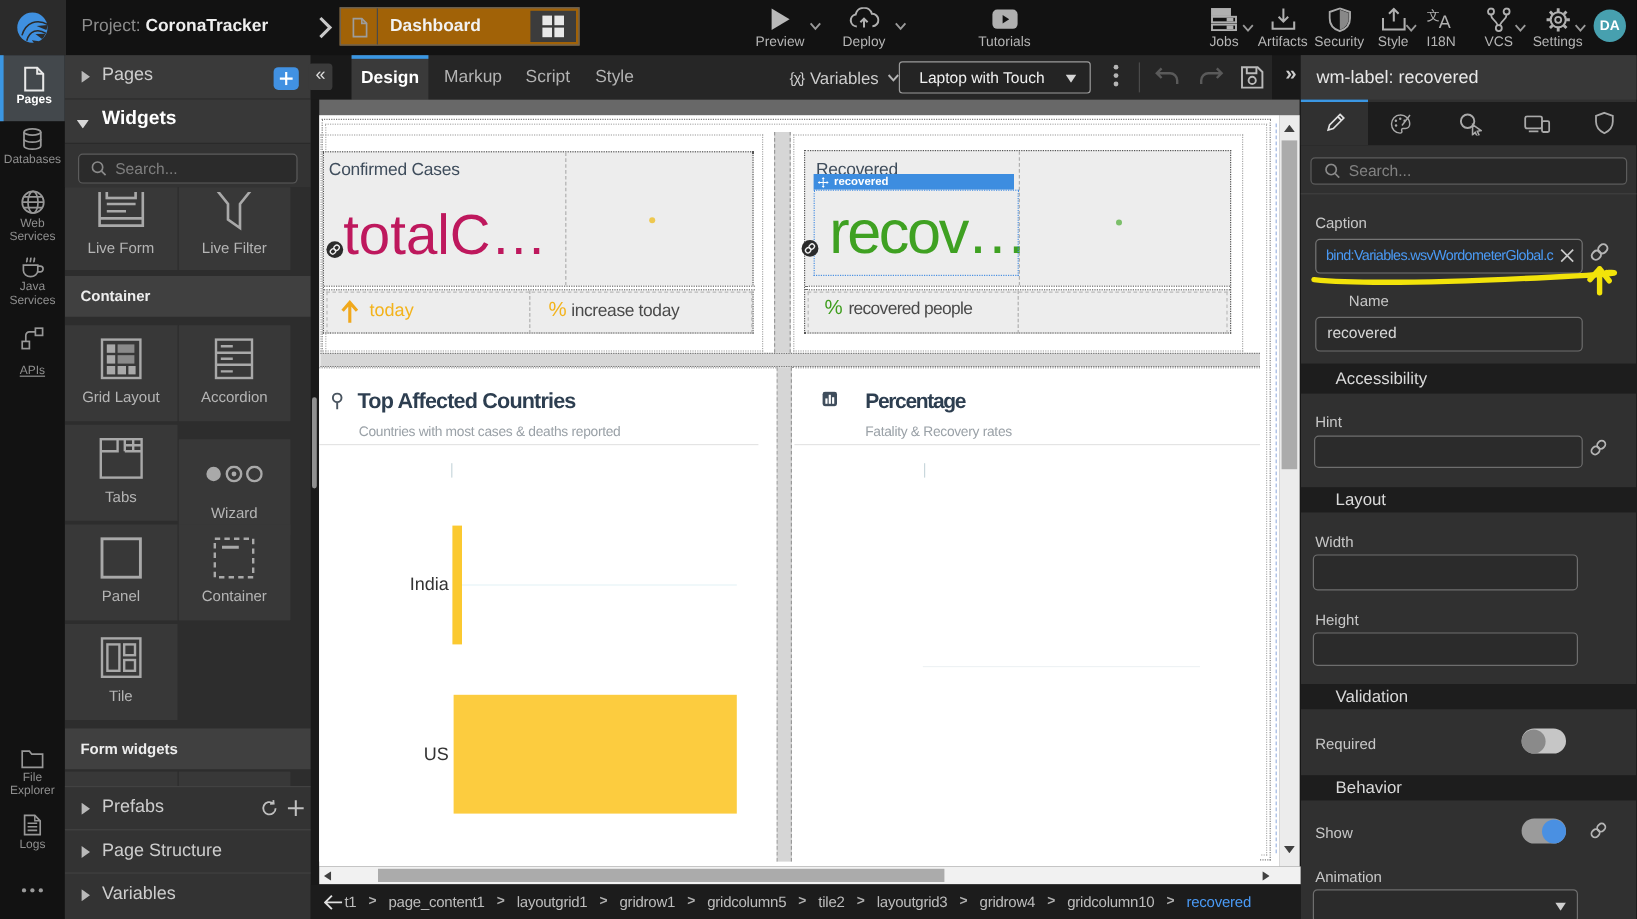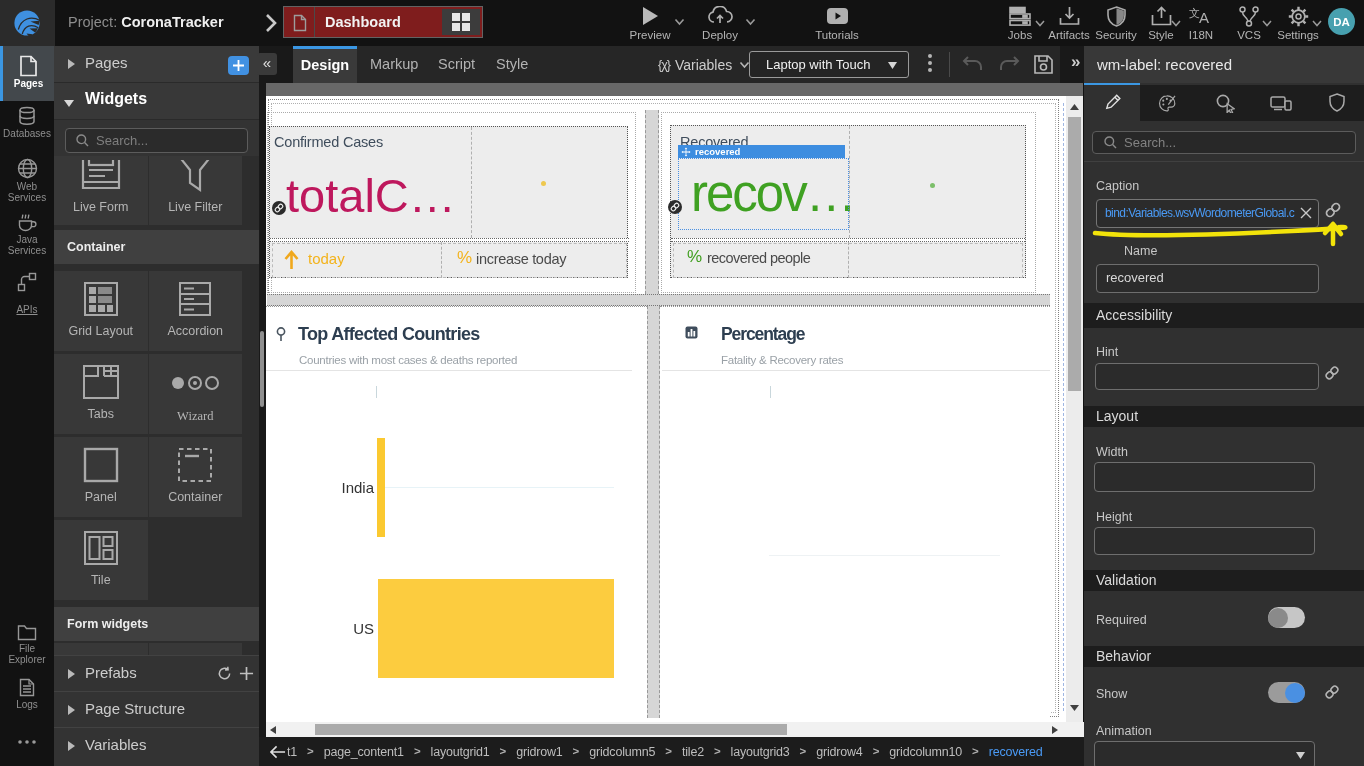--- a/index.html
+++ b/index.html
@@ -32,41 +32,41 @@
   #rpanel{left:1084px;top:46px;width:280px;height:720px;background:#303030;}
   
   #crumb{left:259px;top:737px;width:825px;height:29px;background:#1c1c1c;color:#bdbdbd;
      font-size:12.5px;letter-spacing:-0.2px;display:flex;align-items:center;}
   .cr-sep{color:#b0b0b0;margin:0 10px;font-size:11.5px;font-weight:bold;line-height:1;letter-spacing:0;}
   
   .rlabel{position:absolute;left:12px;color:#c7c7c7;font-size:12.5px;}
   .rinput{position:absolute;left:10px;width:219px;height:26px;background:#2b2b2b;
      border:1px solid #6e6e6e;border-radius:4px;}
   .rhead{position:absolute;left:0;width:280px;height:21px;background:#1d1d1d;color:#dadada;
-     font-size:14px;line-height:21px;padding-left:12px;box-sizing:border-box;}
+     font-size:14px;line-height:21px;padding-left:29px;box-sizing:border-box;}
 </style>
 </head>
 <body>
 <div id="app">
   <div class="abs" id="topbar">
     <div class="abs" id="logoblk">
       <svg width="30" height="30" style="position:absolute;left:12px;top:8px" viewBox="0 0 30 30">
         <circle cx="15" cy="15" r="12.6" fill="#3f90e0"></circle>
         <path d="M28 12.5 C 19 7.5, 9.5 10.5, 6.3 21.5" stroke="#2b2b2b" stroke-width="1.3" fill="none"></path>
         <path d="M26.3 19.8 C 19.5 15.5, 12.5 17.5, 10.3 26" stroke="#2b2b2b" stroke-width="1.3" fill="none"></path>
         <path d="M27.6 12.8 L18.5 13.6 L26.6 16.9 A13 13 0 0 0 27.6 12.8Z" fill="#2b2b2b"></path>
         <path d="M25.9 20.2 L17.5 20.4 L23.1 24.6 A13 13 0 0 0 25.9 20.2Z" fill="#2b2b2b"></path>
         <path d="M20.5 26.3 L14.5 25.6 L17.2 28.8 A13 13 0 0 0 20.5 26.3Z" fill="#2b2b2b"></path>
       </svg>
     </div>
     <div class="abs" style="left:68px;top:14px;font-size:14.5px;color:#8d8d8d;">Project: <span style="color:#efefef;font-weight:bold;">CoronaTracker</span></div>
     <svg class="abs" style="left:264px;top:13px" width="14" height="20" viewBox="0 0 14 20">
         <path d="M3 2 L11 10 L3 18" stroke="#c9c9c9" stroke-width="2.6" fill="none"></path>
       </svg>
-    <div class="abs" style="left:283px;top:6px;width:200px;height:32px;background:#7f1d1d;border:1px solid #636363;border-radius:0;box-sizing:border-box;">
+    <div class="abs" style="left:283px;top:6px;width:200px;height:32px;background:#a16207;border:1px solid #636363;border-radius:0;box-sizing:border-box;">
       <svg class="abs" style="left:8px;top:7px" width="16" height="18" viewBox="0 0 16 18">
           <path d="M2.5 1.5 h7 l4 4 v11 h-11 Z" fill="none" stroke="#9d9d9d" stroke-width="1.4"></path>
           <path d="M9.5 1.5 v4 h4" fill="none" stroke="#9d9d9d" stroke-width="1.4"></path>
         </svg>
       <div class="abs" style="left:30px;top:0;width:1px;height:30px;background:#4a4a4a;"></div>
       <div class="abs" style="left:41px;top:7px;color:#f2f2f2;font-size:14.5px;font-weight:bold;">Dashboard</div>
       <div class="abs" style="left:158px;top:2px;width:38px;height:26px;background:#3c3c3c;">
         <svg class="abs" style="left:8px;top:2px" width="22" height="22" viewBox="0 0 22 22">
             <g fill="#e8e8e8">
               <rect x="2" y="2" width="8" height="8"></rect>
@@ -380,21 +380,21 @@
             <svg width="38" height="36" viewBox="0 0 38 36">
               <g stroke="#a9a9a9" stroke-width="2" fill="none">
                 <rect x="2" y="2" width="34" height="32"></rect>
                 <path d="M2 12 h14 v-10"></path>
                 <path d="M22 12 h14 M22 2 v10 M29 2 v10 M22 7 h14"></path>
               </g>
             </svg>
           </div>
         <div style="margin-top:7px;">Tabs</div>
       </div>
-      <div class="wcell" style="left:94.5px;top:198px;width:93.5px;height:80px;font-family:Liberation Serif, serif;">
+      <div class="wcell" style="left:94.5px;top:210px;width:93.5px;height:80px;">
         <div class="wic" style="margin-top:22px;">
             <svg width="48" height="14" viewBox="0 0 48 14">
               <circle cx="7" cy="7" r="6" fill="#a9a9a9"></circle>
               <circle cx="24" cy="7" r="6" fill="none" stroke="#a9a9a9" stroke-width="2"></circle>
               <circle cx="24" cy="7" r="2" fill="#a9a9a9"></circle>
               <circle cx="41" cy="7" r="6" fill="none" stroke="#a9a9a9" stroke-width="2"></circle>
             </svg>
           </div>
         <div style="margin-top:19px;">Wizard</div>
       </div>

